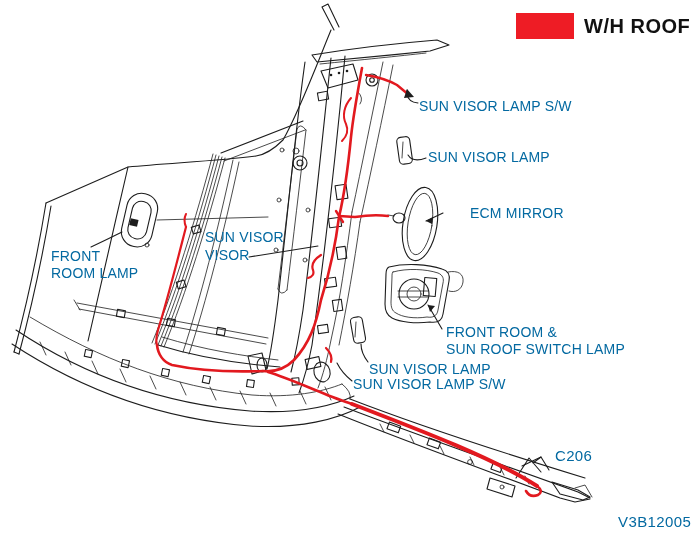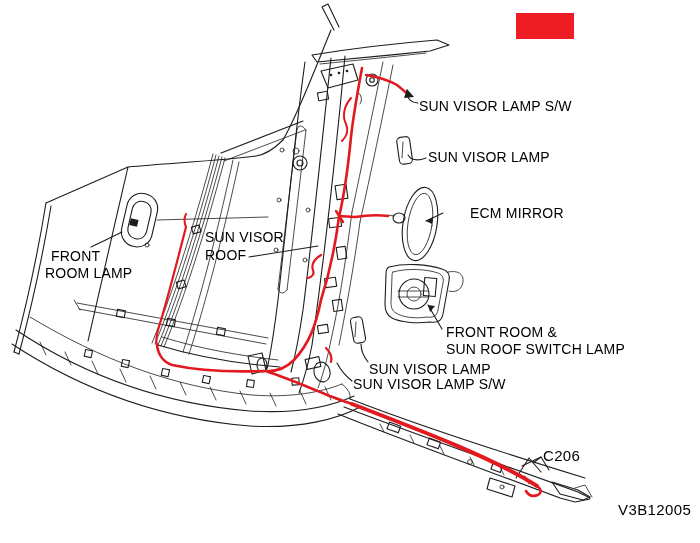--- a/index.html
+++ b/index.html
@@ -7,23 +7,23 @@
     position:relative;width:700px;height:543px;background:#ffffff;overflow:hidden;
     font-family:"Liberation Sans","DejaVu Sans",sans-serif;color:#111;
   }
   #art{position:absolute;left:0;top:0;}
   .ink{stroke:var(--ink,#1d1d1d);fill:none;stroke-width:1.1;stroke-linecap:round;stroke-linejoin:round;}
   .ink-thin{stroke:var(--ink,#1d1d1d);fill:none;stroke-width:0.8;stroke-linecap:round;}
   .red{stroke:var(--red,#e2191f);fill:none;stroke-linecap:round;stroke-linejoin:round;}
   .fill-ink{fill:var(--ink,#1d1d1d);stroke:none;}
   .lbl{
     position:absolute;white-space:nowrap;font-size:14px;line-height:15px;
-    letter-spacing:0.2px;color:#000000;
+    letter-spacing:0.2px;color:#0369a1;
   }
-  .lbl.small{font-size:15px;letter-spacing:0.3px;}
+  .lbl.small{font-size:15px;letter-spacing:0.3px;margin-left:12px;}
   #legend{position:absolute;left:516px;top:13px;display:flex;align-items:center;}
   #legend .swatch{width:58px;height:26px;background:var(--red,#ee1c25);}
   #legend .legend-text{
     margin-left:10px;font-weight:bold;font-size:20px;letter-spacing:0.5px;color:#111;
   }
   #figure-code{font-size:15px;letter-spacing:0.4px;}
 </style>
 </head>
 <body>
 
@@ -209,29 +209,30 @@
       <path class="ink" d="M368,362 Q361,353 361,344"></path>
       <path class="ink" d="M352,381 Q342,373 337,363"></path>
       <path class="ink" d="M91,247 Q108,239 122,232"></path>
       <path class="ink" d="M249,257 L318,246"></path>
       <path class="ink" d="M541,457 L522,466"></path>
     </g>
   </svg>
 
   <div id="legend">
     <div class="swatch" style="background: rgb(238, 28, 37);"></div>
+    <div class="legend-text">W/H ROOF</div>
   </div>
 
   <div class="lbl" style="left:419px;top:99px">SUN VISOR LAMP S/W</div>
   <div class="lbl" style="left:428px;top:150px">SUN VISOR LAMP</div>
   <div class="lbl" style="left:470px;top:206px">ECM MIRROR</div>
   <div class="lbl" style="left:51px;top:249px">FRONT</div>
-  <div class="lbl" style="left:45px;top:266px">ROOM LAMP</div>
+  <div class="lbl" style="left:51px;top:266px">ROOM LAMP</div>
   <div class="lbl" style="left:205px;top:230px">SUN VISOR</div>
-  <div class="lbl" style="left:205px;top:248px">ROOF</div>
+  <div class="lbl" style="left:205px;top:248px">VISOR</div>
   <div class="lbl" style="left:446px;top:342px">SUN ROOF SWITCH LAMP</div>
   <div class="lbl" style="left:446px;top:325px">FRONT ROOM &amp;</div>
   <div class="lbl" style="left:369px;top:362px">SUN VISOR LAMP</div>
   <div class="lbl" style="left:353px;top:377px">SUN VISOR LAMP S/W</div>
   <div class="lbl small" style="left:543px;top:448px">C206</div>
-  <div class="lbl" id="figure-code" style="left:618px;top:502px">V3B12005</div>
+  <div class="lbl" id="figure-code" style="left:618px;top:514px">V3B12005</div>
 
 </div>
 
 </body></html>

